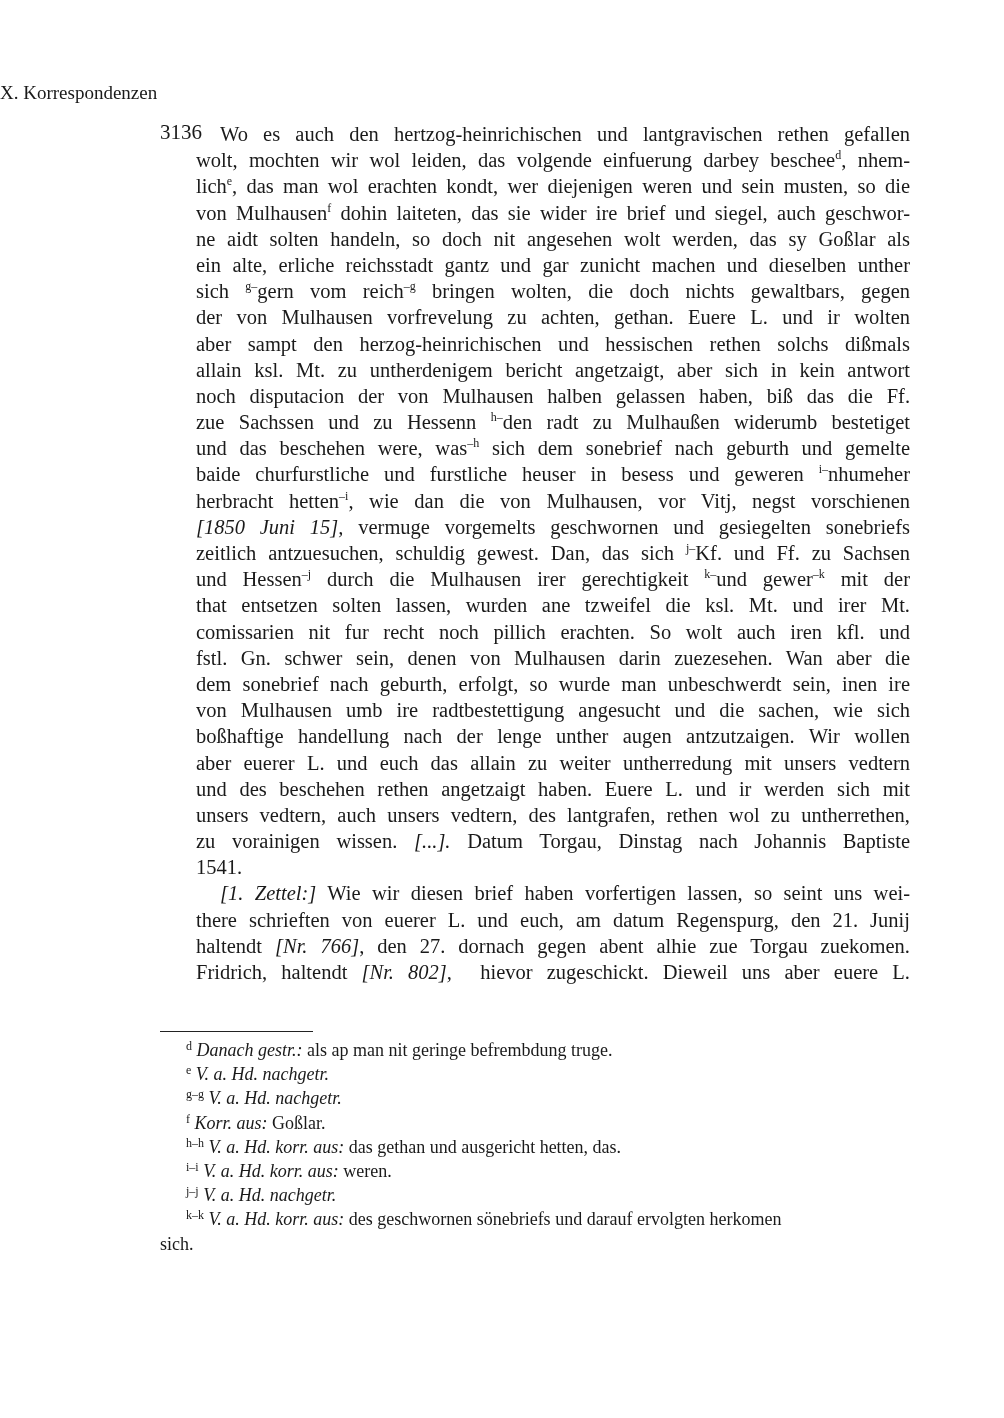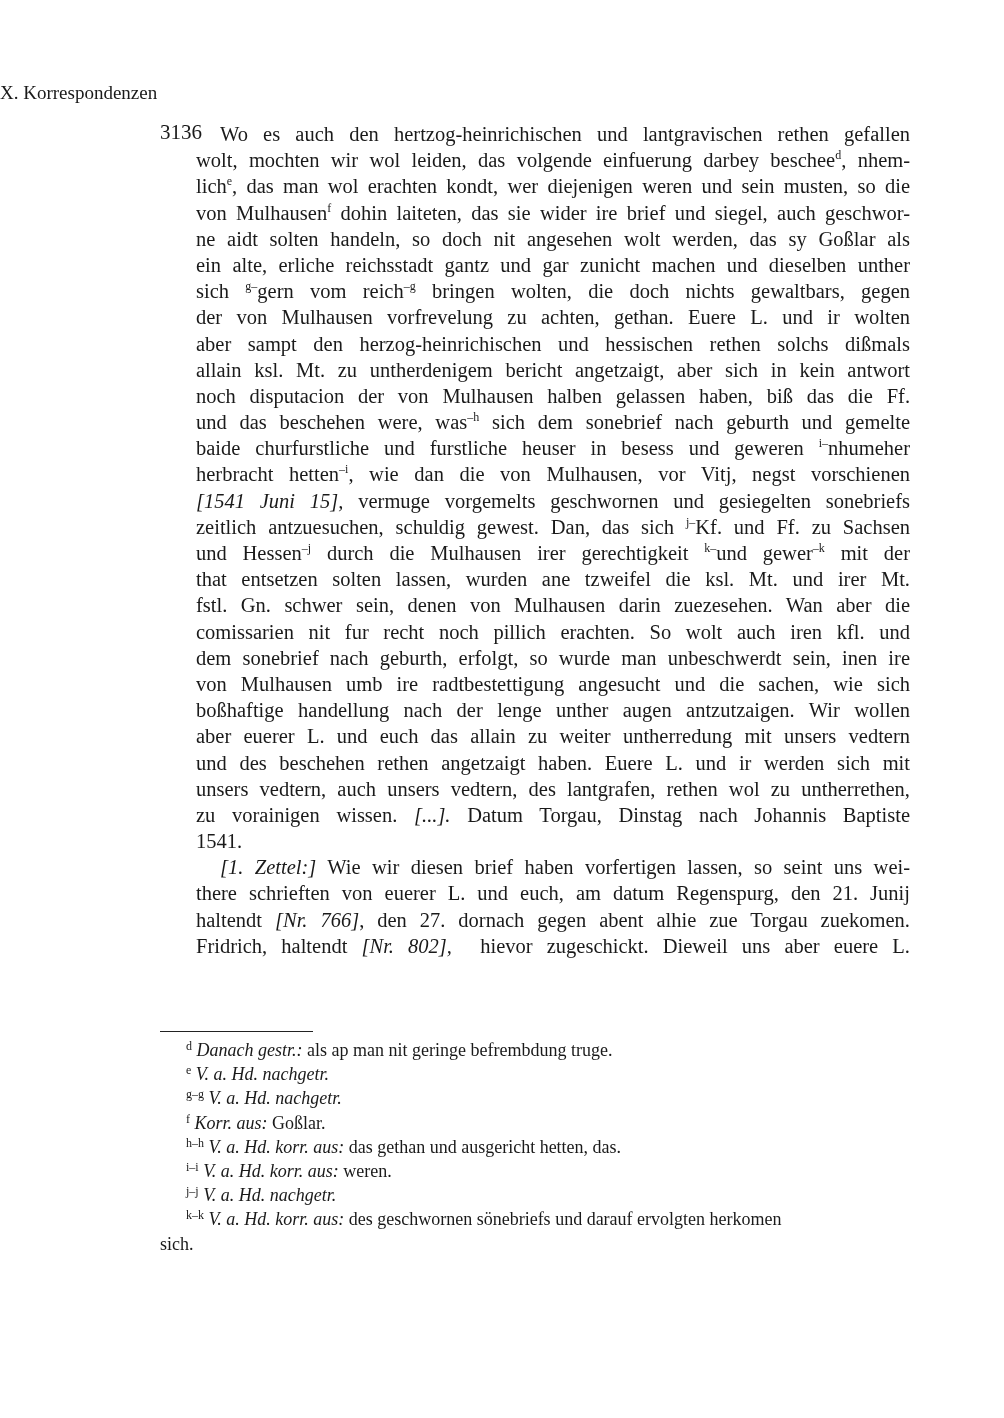--- a/index.html
+++ b/index.html
@@ -33,29 +33,30 @@
     <span class="line"><span>wolt, mochten wir wol leiden, das volgende einfuerung darbey beschee</span><sup>d</sup><span>, nhem-</span></span>
     <span class="line"><span>lich</span><sup>e</sup><span>, das man wol erachten kondt, wer diejenigen weren und sein musten, so die</span></span>
     <span class="line"><span>von Mulhausen</span><sup>f</sup><span> dohin laiteten, das sie wider ire brief und siegel, auch geschwor-</span></span>
     <span class="line"><span>ne aidt solten handeln, so doch nit angesehen wolt werden, das sy Goßlar als</span></span>
     <span class="line"><span>ein alte, erliche reichsstadt gantz und gar zunicht machen und dieselben unther</span></span>
     <span class="line"><span>sich </span><sup>g–</sup><span>gern vom reich</span><sup>–g</sup><span> bringen wolten, die doch nichts gewaltbars, gegen</span></span>
     <span class="line"><span>der von Mulhausen vorfrevelung zu achten, gethan. Euere L. und ir wolten</span></span>
     <span class="line"><span>aber sampt den herzog-heinrichischen und hessischen rethen solchs dißmals</span></span>
     <span class="line"><span>allain ksl. Mt. zu untherdenigem bericht angetzaigt, aber sich in kein antwort</span></span>
     <span class="line"><span>noch disputacion der von Mulhausen halben gelassen haben, biß das die Ff.</span></span>
+    <span class="line"><span>zue Sachssen und zu Hessenn </span><sup>h–</sup><span>den radt zu Mulhaußen widerumb bestetiget</span></span>
     <span class="line"><span>und das beschehen were, was</span><sup>–h</sup><span> sich dem sonebrief nach geburth und gemelte</span></span>
     <span class="line"><span>baide churfurstliche und furstliche heuser in besess und geweren </span><sup>i–</sup><span>nhumeher</span></span>
     <span class="line"><span>herbracht hetten</span><sup>–i</sup><span>, wie dan die von Mulhausen, vor Vitj, negst vorschienen</span></span>
-    <span class="line"><i>[1541 Juni 15],</i><span> vermuge vorgemelts geschwornen und gesiegelten sonebriefs</span></span>
+    <span class="line"><i>[1850 Juni 15],</i><span> vermuge vorgemelts geschwornen und gesiegelten sonebriefs</span></span>
     <span class="line"><span>zeitlich antzuesuchen, schuldig gewest. Dan, das sich </span><sup>j–</sup><span>Kf. und Ff. zu Sachsen</span></span>
     <span class="line"><span>und Hessen</span><sup>–j</sup><span> durch die Mulhausen irer gerechtigkeit </span><sup>k–</sup><span>und gewer</span><sup>–k</sup><span> mit der</span></span>
     <span class="line"><span>that entsetzen solten lassen, wurden ane tzweifel die ksl. Mt. und irer Mt.</span></span>
+    <span class="line"><span>comissarien nit fur recht noch pillich erachten. So wolt auch iren kfl. und</span></span>
     <span class="line"><span>fstl. Gn. schwer sein, denen von Mulhausen darin zuezesehen. Wan aber die</span></span>
-    <span class="line"><span>comissarien nit fur recht noch pillich erachten. So wolt auch iren kfl. und</span></span>
     <span class="line"><span>dem sonebrief nach geburth, erfolgt, so wurde man unbeschwerdt sein, inen ire</span></span>
     <span class="line"><span>von Mulhausen umb ire radtbestettigung angesucht und die sachen, wie sich</span></span>
     <span class="line"><span>boßhaftige handellung nach der lenge unther augen antzutzaigen. Wir wollen</span></span>
     <span class="line"><span>aber euerer L. und euch das allain zu weiter untherredung mit unsers vedtern</span></span>
     <span class="line"><span>und des beschehen rethen angetzaigt haben. Euere L. und ir werden sich mit</span></span>
     <span class="line"><span>unsers vedtern, auch unsers vedtern, des lantgrafen, rethen wol zu untherrethen,</span></span>
     <span class="line"><span>zu vorainigen wissen. </span><i>[...].</i><span> Datum Torgau, Dinstag nach Johannis Baptiste</span></span>
     <span class="line last"><span>1541.</span></span>
   </div>
 

